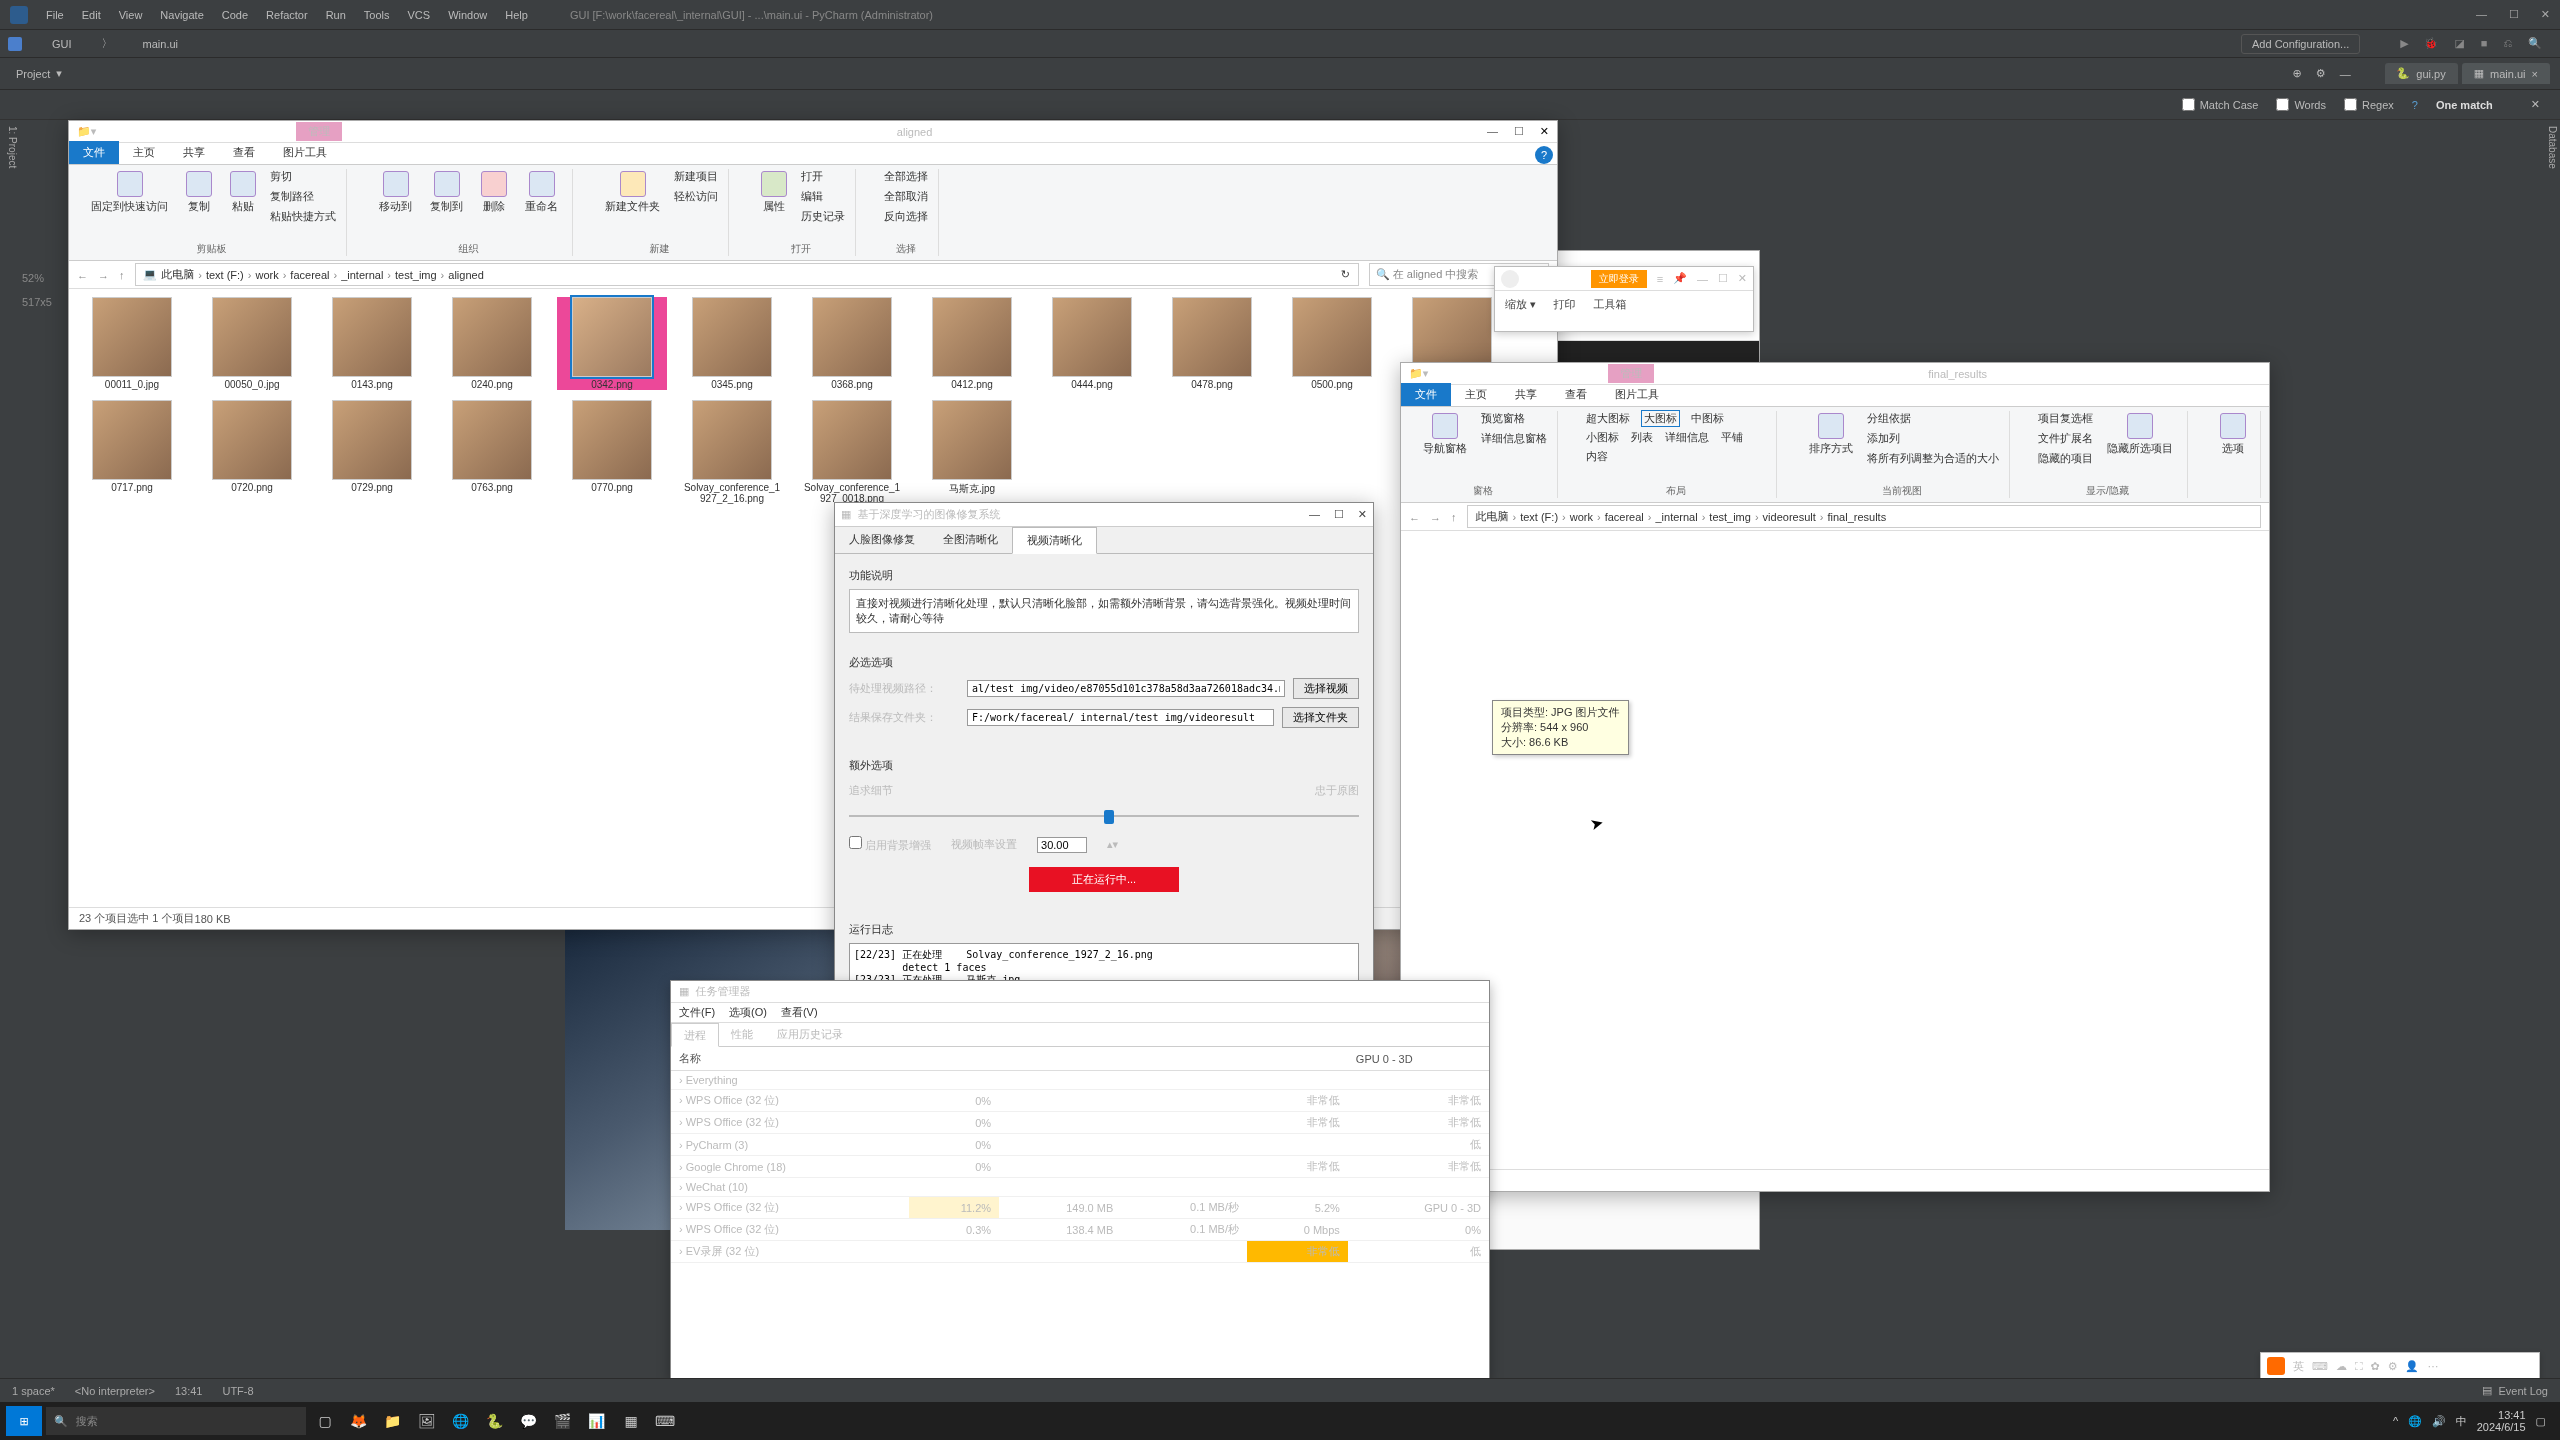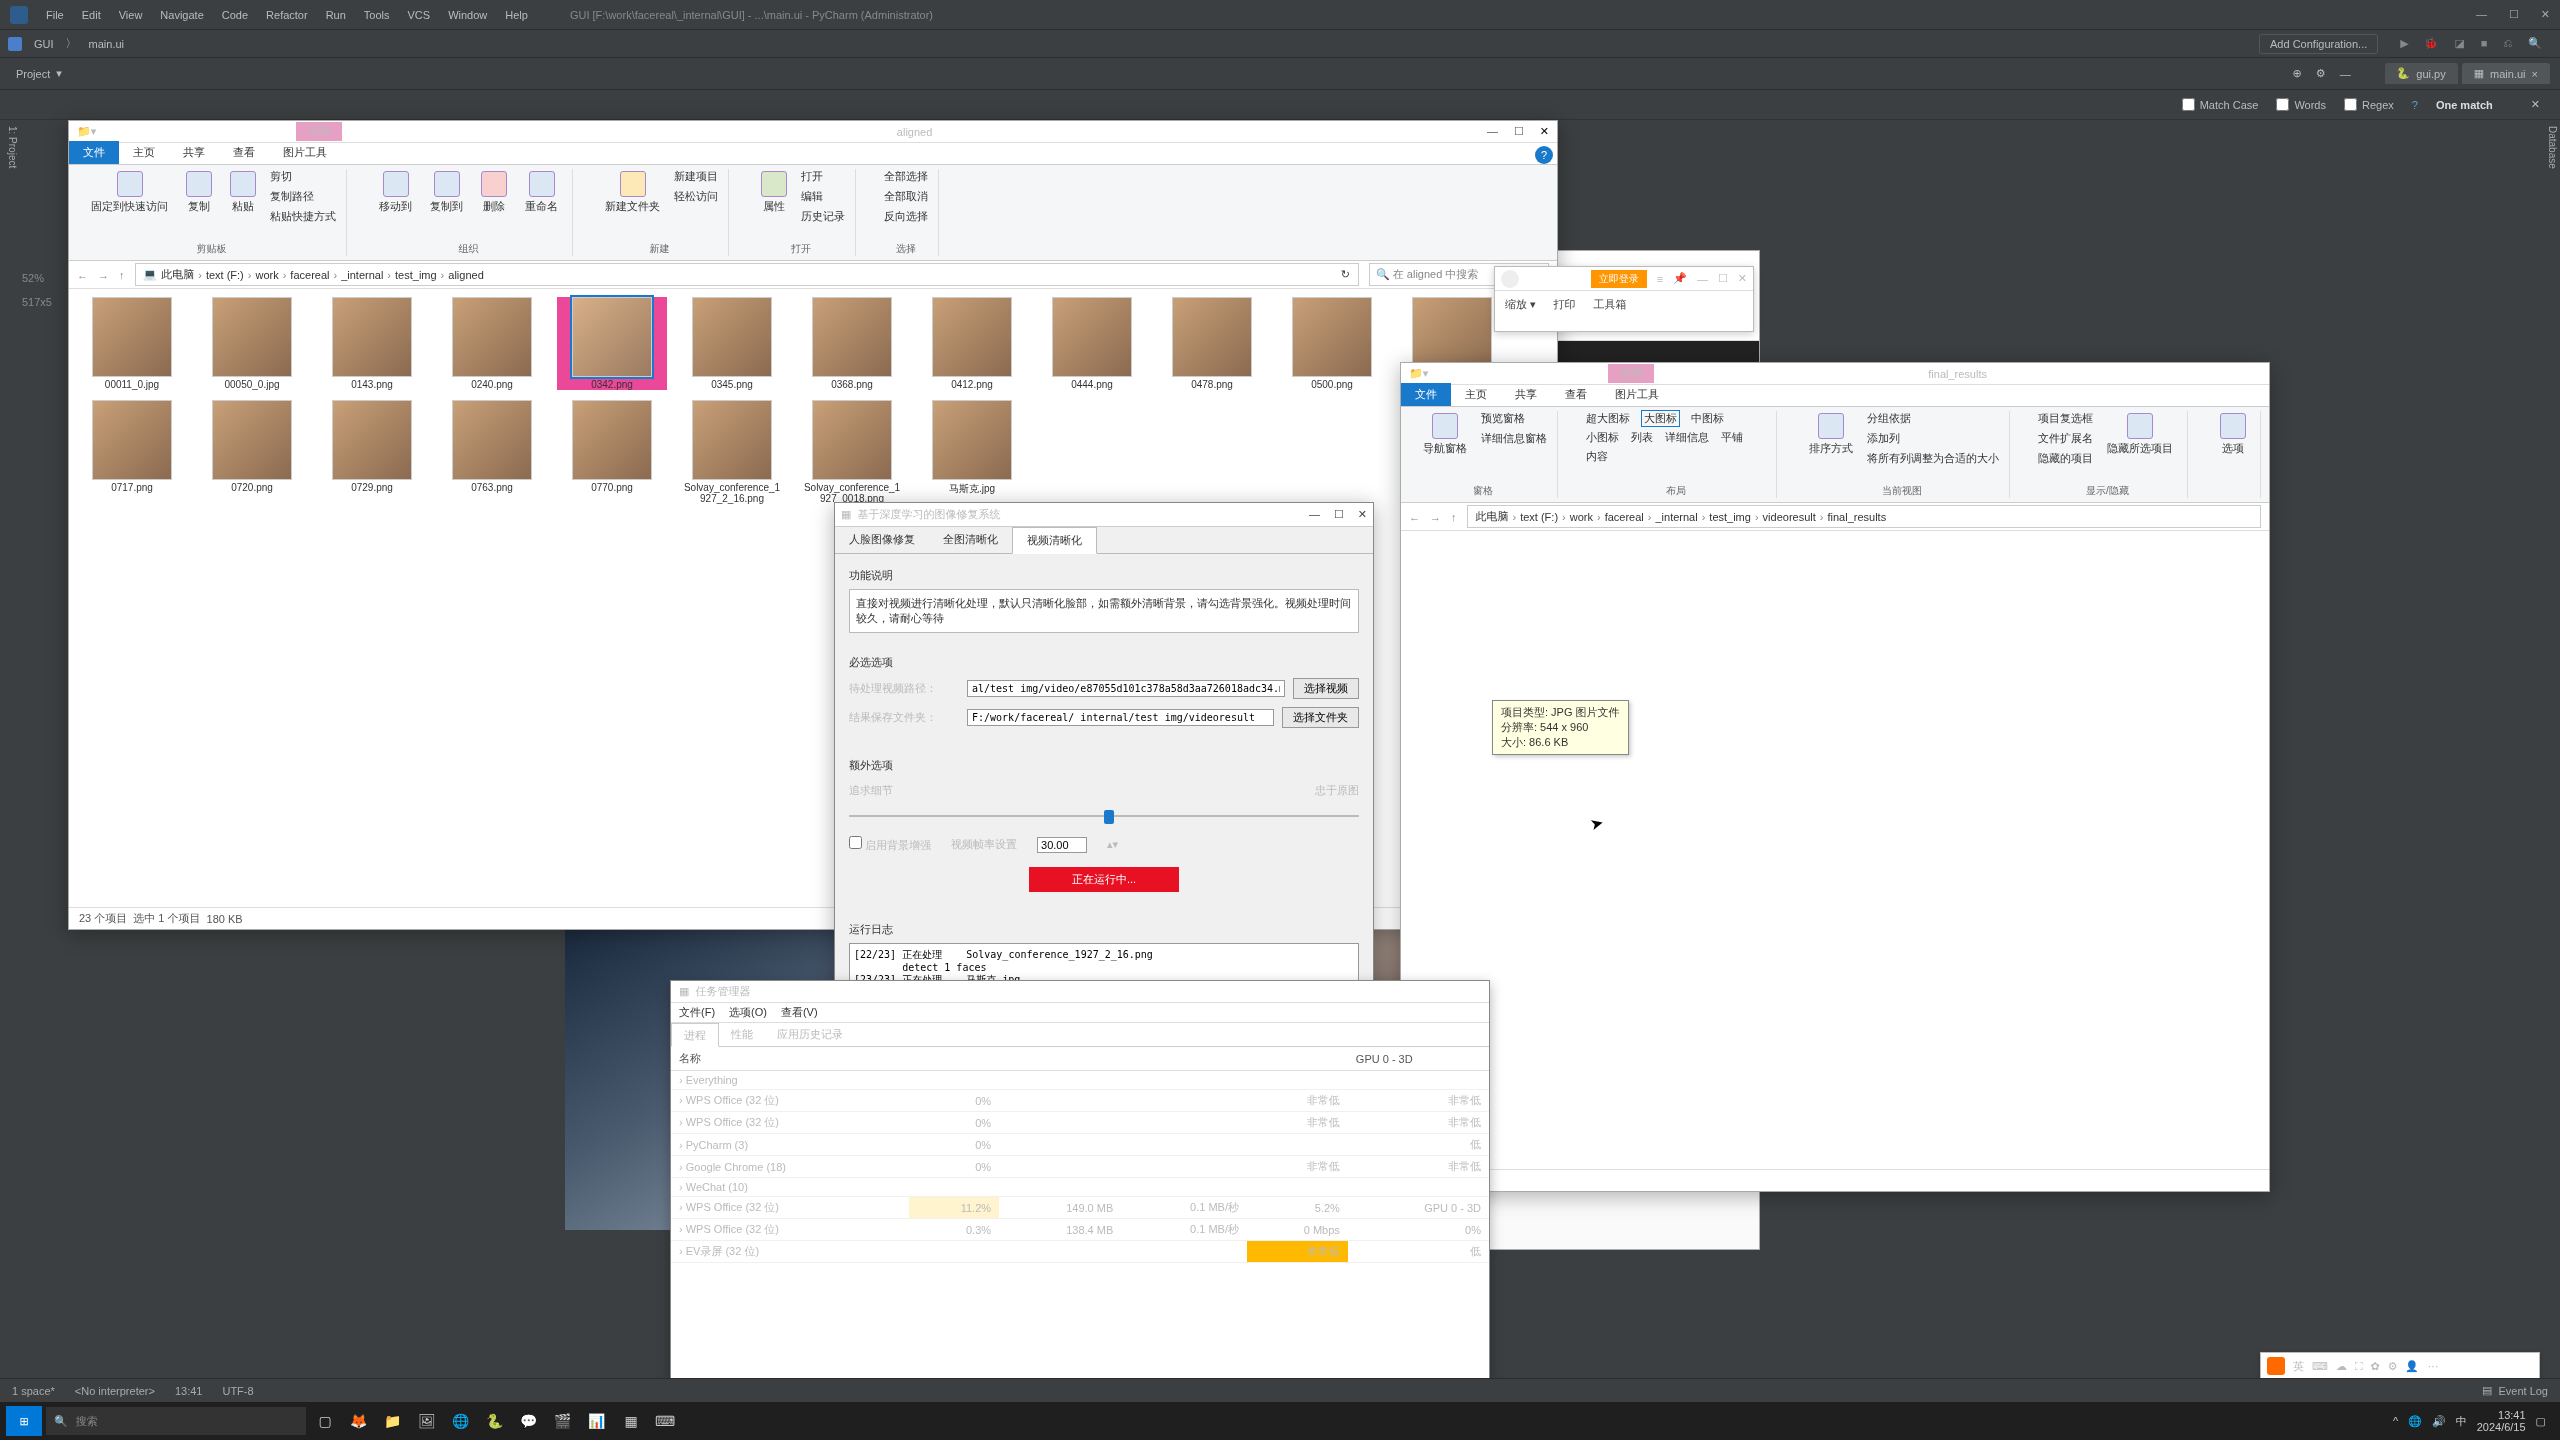--- a/index.html
+++ b/index.html
@@ -1,21 +1,21 @@
 <!DOCTYPE html>
 <html><head>
 <meta charset="utf-8">
 <style>
 *{margin:0;padding:0;box-sizing:border-box;font-family:"Microsoft YaHei",Arial,sans-serif;font-size:11px}
 body{background:#3c3f41;color:#bbb;width:2560px;height:1440px;overflow:hidden;position:relative}
 .ide-menubar{height:30px;background:#3c3f41;display:flex;align-items:center;padding:0 10px;gap:18px;color:#bbb;border-bottom:1px solid #2b2b2b}
 .ide-menubar .logo{width:18px;height:18px;background:#2d5c8d;border-radius:3px}
 .ide-menubar .title{margin-left:24px;color:#888}
 .ide-menubar .winctl{margin-left:auto;display:flex;gap:22px;color:#aaa}
-.ide-tabbar{height:28px;background:#3c3f41;display:flex;align-items:center;padding:0 8px;gap:12px;border-bottom:1px solid #2b2b2b}
+.ide-tabbar{height:28px;background:#3c3f41;display:flex;align-items:center;padding:0 8px;gap:30px;border-bottom:1px solid #2b2b2b}
 .ide-tabbar .folder-icon{width:14px;height:14px;background:#4b7fcc;border-radius:2px;display:inline-block}
 .ide-tabbar .add-config{margin-left:auto;border:1px solid #555;padding:3px 10px;border-radius:3px;color:#bbb}
 .ide-tabbar .toolbar-icons{display:flex;gap:16px;color:#888;padding:0 10px}
 .ide-toolbar{height:32px;background:#3c3f41;display:flex;align-items:center;padding:0 10px;gap:14px;border-bottom:1px solid #2b2b2b}
 .ide-toolbar .proj{display:flex;align-items:center;gap:6px}
 .ide-toolbar .tabs{display:flex;gap:4px;margin-left:20px}
 .ide-toolbar .tab{padding:4px 12px;background:#4e5254;border-radius:3px 3px 0 0;display:flex;align-items:center;gap:6px}
 .ide-toolbar .tab.active{background:#515658}
 .ide-findbar{height:30px;background:#3c3f41;display:flex;align-items:center;padding:0 10px;gap:18px;color:#bbb;justify-content:flex-end;border-bottom:1px solid #323232}
 .ide-findbar label{display:flex;align-items:center;gap:5px}
@@ -45,21 +45,21 @@
 .exp-crumb .nav-arrows{display:flex;gap:10px;color:#888}
 .exp-crumb .path{flex:1;border:1px solid #ccc;padding:3px 8px;display:flex;gap:4px;align-items:center}
 .exp-crumb .path span.sep{color:#888}
 .exp-crumb .search{width:180px;border:1px solid #ccc;padding:3px 6px;color:#888}
 .exp-body{flex:1;background:#fff;padding:8px;display:flex;flex-wrap:wrap;gap:10px;align-content:flex-start;height:580px;overflow:hidden}
 .thumb{width:110px;display:flex;flex-direction:column;align-items:center;gap:2px}
 .thumb .img{width:80px;height:80px;background:linear-gradient(135deg,#c8a078,#8b6a50);border:1px solid #ccc}
 .thumb.sel .img{outline:2px solid #1979ca;background:linear-gradient(135deg,#d8b088,#9b7a60)}
 .thumb.sel{background:#ec4899}
 .thumb .name{font-size:10px;text-align:center;color:#333;word-break:break-all;max-width:100px}
-.exp-status{position:absolute;bottom:0;left:0;right:0;height:22px;border-top:1px solid #ddd;background:#fff;padding:0 10px;display:flex;align-items:center;gap:6px;color:#555;font-size:10px}
+.exp-status{position:absolute;bottom:0;left:0;right:0;height:22px;border-top:1px solid #ddd;background:#fff;padding:0 10px;display:flex;align-items:center;gap:0;color:#555;font-size:10px}
 
 
 .appdlg{position:absolute;left:834px;top:502px;width:540px;height:820px;background:#f0f0f0;border:1px solid #888;box-shadow:0 4px 20px rgba(0,0,0,.3);display:flex;flex-direction:column}
 .appdlg .titlebar{height:24px;background:#fff;display:flex;align-items:center;padding:0 6px;border-bottom:1px solid #ccc;font-size:11px}
 .appdlg .titlebar .winbtns{margin-left:auto;display:flex;gap:14px;color:#444}
 .appdlg .tabs{display:flex;border-bottom:1px solid #bbb;background:#f0f0f0}
 .appdlg .tabs .t{padding:5px 14px;color:#333}
 .appdlg .tabs .t.active{background:#fff;border:1px solid #bbb;border-bottom:1px solid #fff;margin-bottom:-1px}
 .appdlg .section{padding:8px 14px}
 .appdlg .sec-title{font-size:11px;color:#333;margin:6px 0}

